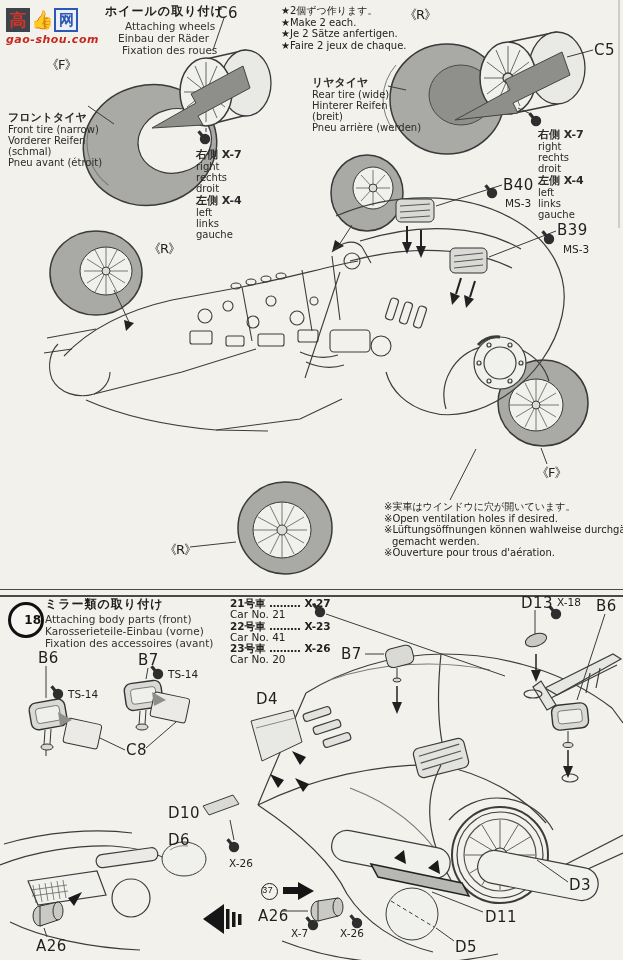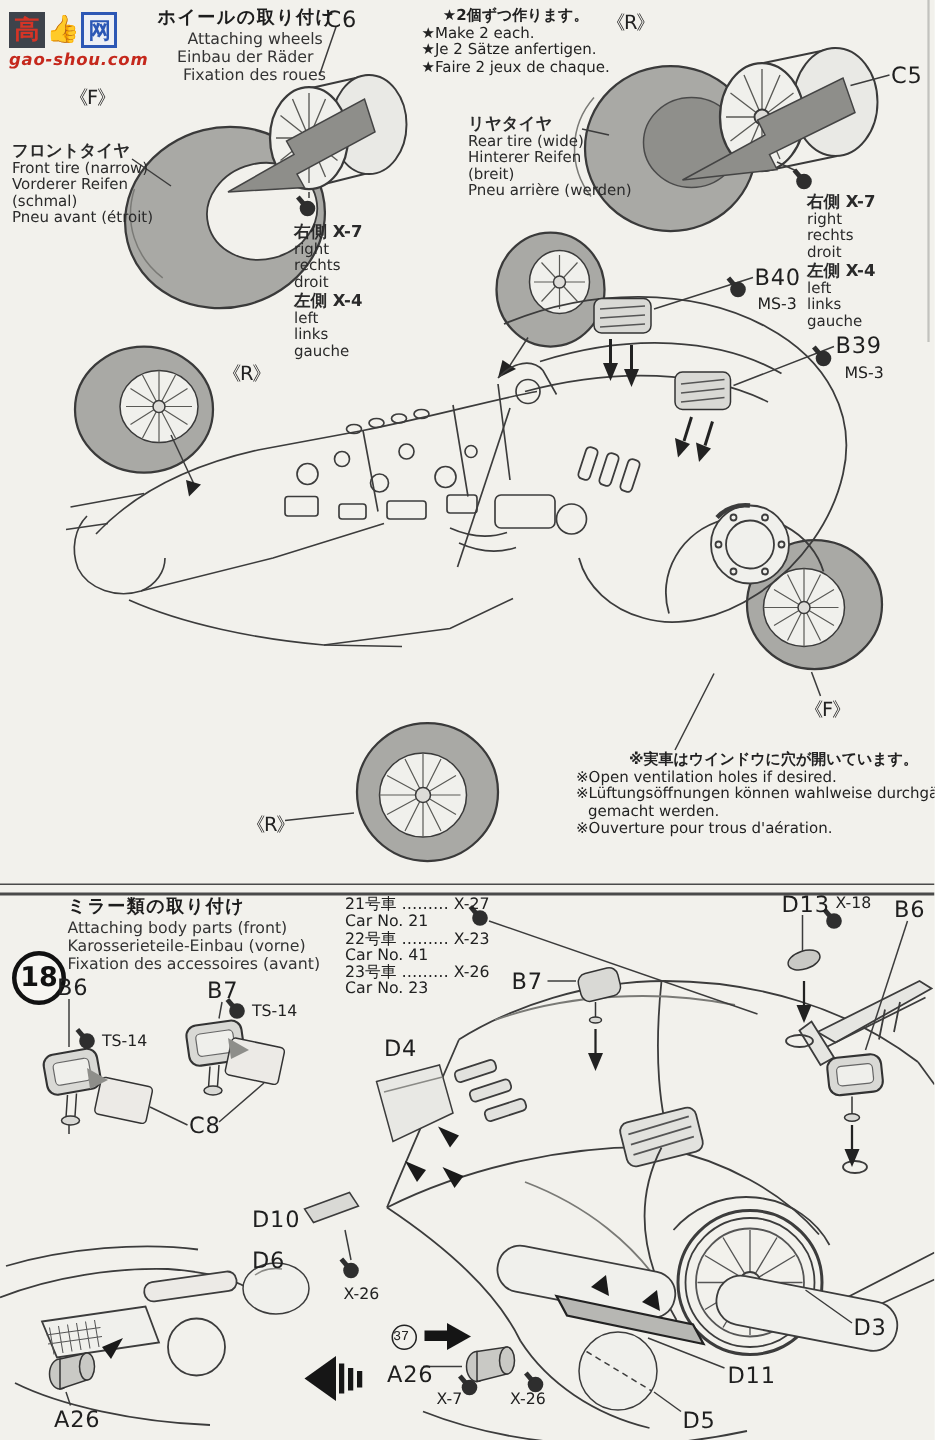--- a/index.html
+++ b/index.html
@@ -2,31 +2,31 @@
 <html><head>
 <meta charset="utf-8">
 <style>
   html,body{margin:0;padding:0;}
   #page{position:relative;width:623px;height:960px;background:#f2f1ec;
         font-family:"DejaVu Sans","Liberation Sans",sans-serif;color:#2a2a2a;overflow:hidden;}
   .abs{position:absolute;white-space:nowrap;}
   .tjp{font-size:12px;font-weight:bold;letter-spacing:1px;color:#1d1d1d;}
   .sub{font-size:10.5px;line-height:12px;color:#333;text-align:center;}
   .note{font-size:10px;line-height:11.5px;color:#222;}
-  .note .j{font-weight:bold;text-align:center;}
+  .note .j{font-weight:normal;}
   .blk{font-size:10px;line-height:11px;color:#2a2a2a;}
   .blk .j{font-size:11px;font-weight:bold;line-height:13px;}
   .part{font-size:15px;color:#1f1f1f;letter-spacing:.5px;}
   .code{font-size:10.5px;color:#222;}
   .mark{font-size:13px;color:#222;letter-spacing:-1px;}
   .tbl{font-size:10.5px;line-height:11.3px;color:#222;}
-  .tbl .j{font-weight:normal;text-align:right;}
+  .tbl .j{font-weight:bold;text-align:right;}
   .rule{position:absolute;left:0;width:623px;background:#4a4a4a;}
   .badge{position:absolute;left:8px;top:602px;width:30px;height:30px;border:3px solid #111;
-         border-radius:50%;text-align:center;line-height:30px;font-size:18px;font-weight:bold;color:#111;background:#f6f5f1;margin-top:32px;}
+         border-radius:50%;text-align:right;line-height:30px;font-size:12px;font-weight:bold;color:#111;background:#f6f5f1;}
   .c37{position:absolute;left:261px;top:883px;width:15px;height:15px;border:1.4px solid #222;border-radius:50%;
        text-align:left;line-height:15px;font-size:9px;color:#222;background:transparent;font-family:Liberation Mono, monospace;}
   
   .wm{position:absolute;left:6px;top:8px;}
   .wmrow{display:flex;align-items:center;gap:1px;}
   .wmsq{display:inline-block;width:24px;height:24px;background:#3e434b;color:#d63426;
         font-size:17px;font-weight:bold;text-align:center;line-height:24px;}
   .wmblue{background:#eceff5;color:#2c57b5;border:2px solid #2c57b5;width:20px;height:20px;line-height:20px;font-size:15px;}
   .wmthumb{font-size:18px;line-height:20px;}
   .wmurl{margin-top:1px;font-size:11px;font-weight:bold;font-style:italic;color:#c5281c;letter-spacing:.5px;}
@@ -194,21 +194,21 @@
     <div>★Make 2 each.</div>
     <div>★Je 2 Sätze anfertigen.</div>
     <div>★Faire 2 jeux de chaque.</div>
   </div>
 
   <div class="abs mark" style="left:404px;top:6px">《R》</div>
   <div class="abs part" style="left:217px;top:4px">C6</div>
   <div class="abs part" style="left:594px;top:41px">C5</div>
   <div class="abs mark" style="left:46px;top:56px">《F》</div>
 
-  <div class="abs blk" style="left:8px;top:94px">
+  <div class="abs blk" style="left:8px;top:111px">
     <div class="j">フロントタイヤ</div>
     <div>Front tire (narrow)</div>
     <div>Vorderer Reifen</div>
     <div>(schmal)</div>
     <div>Pneu avant (étroit)</div>
   </div>
 
   <div class="abs blk" style="left:312px;top:76px">
     <div class="j">リヤタイヤ</div>
     <div>Rear tire (wide)</div>
@@ -437,21 +437,21 @@
   <div class="abs sub" style="left:45px;top:613px">Attaching body parts (front)</div>
   <div class="abs sub" style="left:45px;top:625px">Karosserieteile-Einbau (vorne)</div>
   <div class="abs sub" style="left:45px;top:637px">Fixation des accessoires (avant)</div>
 
   <div class="abs tbl" style="left:230px;top:598px">
     <div class="j">21号車 ……… X-27</div>
     <div>Car No. 21</div>
     <div class="j">22号車 ……… X-23</div>
     <div>Car No. 41</div>
     <div class="j">23号車 ……… X-26</div>
-    <div>Car No. 23</div>
+    <div>Car No. 20</div>
   </div>
 
   <div class="abs part" style="left:521px;top:594px">D13</div>
   <div class="abs code" style="left:557px;top:596px">X-18</div>
   <div class="abs part" style="left:596px;top:597px">B6</div>
 
   <div class="abs part" style="left:38px;top:649px">B6</div>
   <div class="abs part" style="left:138px;top:651px">B7</div>
   <div class="abs code" style="left:168px;top:668px">TS-14</div>
   <div class="abs code" style="left:68px;top:688px">TS-14</div>

